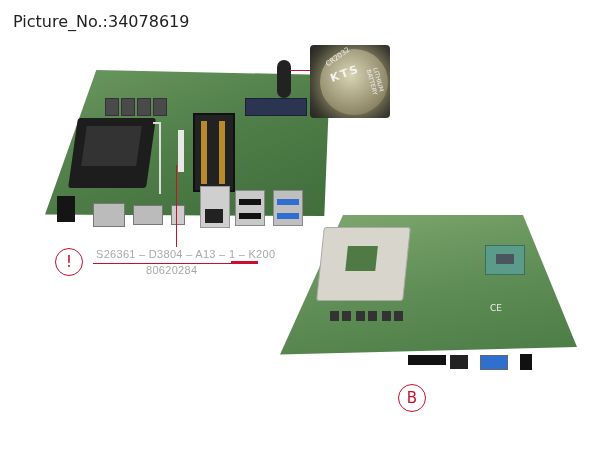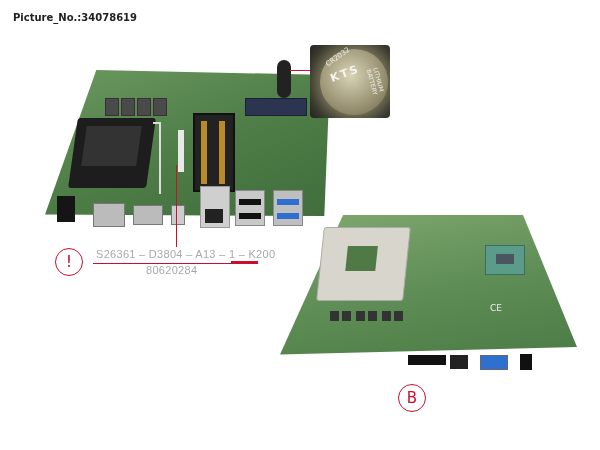--- a/index.html
+++ b/index.html
@@ -1,17 +1,17 @@
 <!DOCTYPE html>
 <html><head>
 <meta charset="utf-8">
 <style>
   html, body { margin: 0; padding: 0; background: #ffffff; }
   body { width: 600px; height: 450px; position: relative; overflow: hidden; font-family: "DejaVu Sans", sans-serif; }
-  .pic-no { position: absolute; left: 13px; top: 12px; font-size: 10px; color: #222; letter-spacing: 0px; font-weight: bold; }
+  .pic-no { position: absolute; left: 13px; top: 12px; font-size: 16px; color: #222; letter-spacing: 0px; }
 
   
   .board-a { position: absolute; left: 45px; top: 58px; width: 285px; height: 170px; }
   .board-a .pcb { position: absolute; left: 0; top: 0; width: 285px; height: 170px;
      background: linear-gradient(160deg,#6f9a62 0%,#4f7e48 50%,#3f6c3a 100%);
      clip-path: polygon(18% 7%, 100% 10%, 98% 93%, 0% 92%); }
   .socket { position: absolute; left: 28px; top: 60px; width: 78px; height: 70px; background: #1d1d1d; border-radius: 3px; transform: skewX(-8deg); }
   .socket .inner { position:absolute; left:10px; top:8px; width:55px; height:40px; background:#333; }
   .lever { position: absolute; left: 108px; top: 64px; width: 6px; height: 70px; border: 2px solid #ddd; border-left:none; border-bottom:none; }
   .vrm { position: absolute; top: 40px; width: 12px; height: 16px; background:#4a4a4a; border:1px solid #333;}

